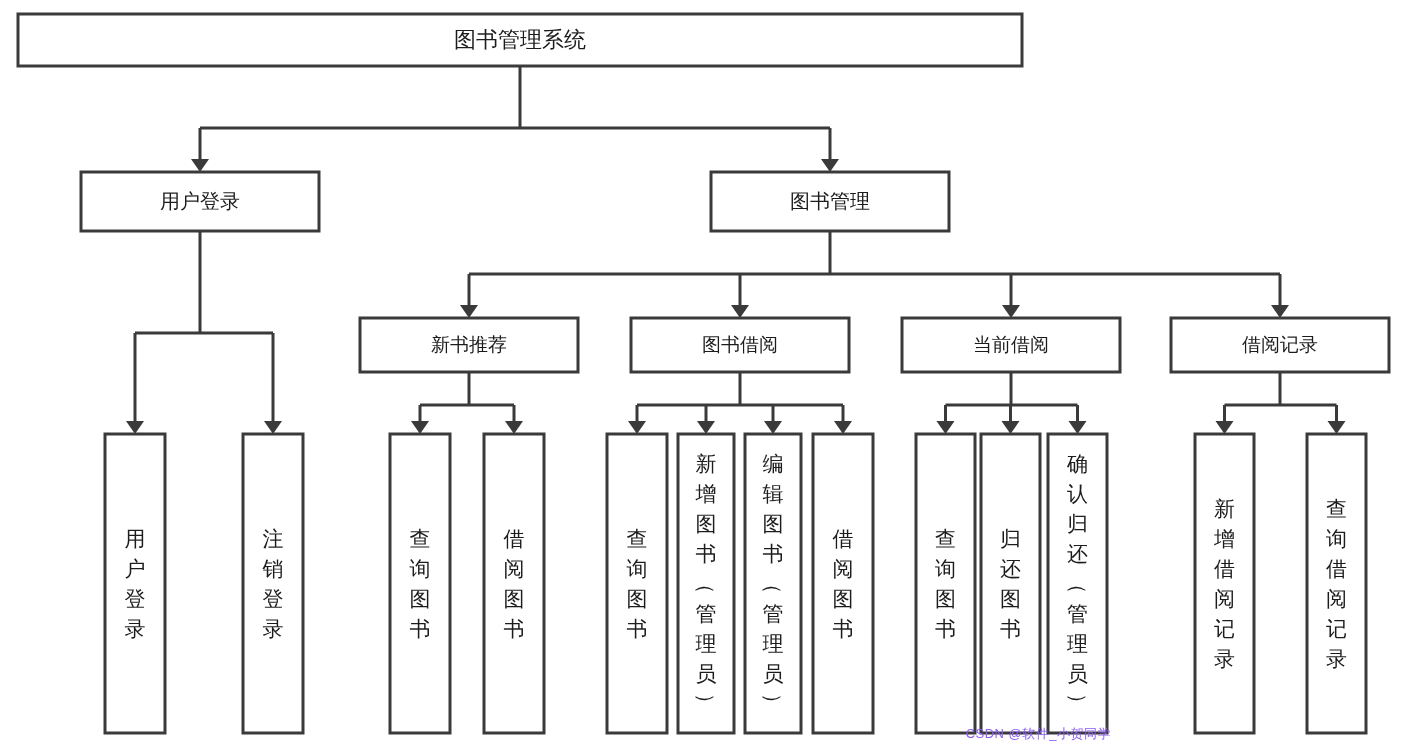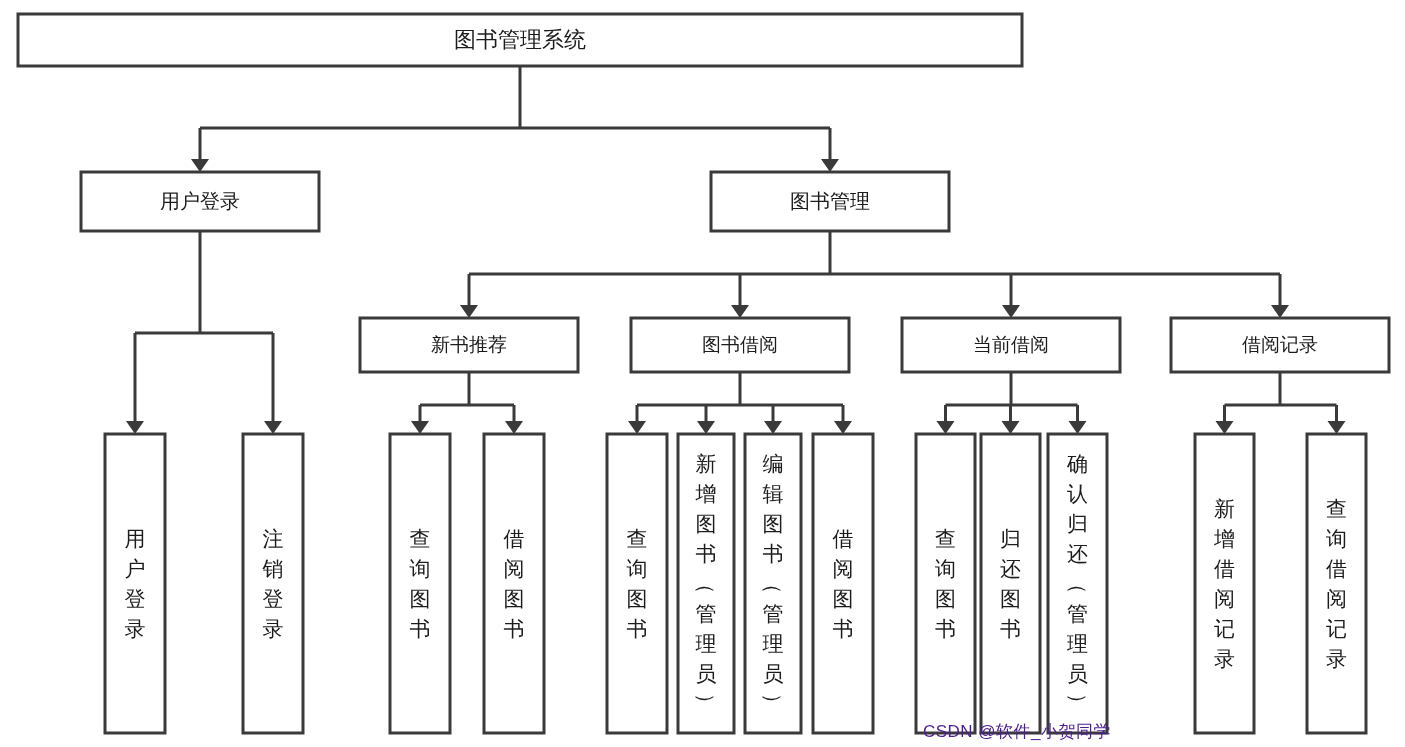--- a/index.html
+++ b/index.html
@@ -10,22 +10,22 @@
   .node-box{fill:#ffffff;stroke:#3a3a3a;stroke-width:3;}
   .conn{stroke:#3a3a3a;stroke-width:3;fill:none;stroke-linecap:butt;}
   .arrow-head{fill:#3a3a3a;stroke:none;}
   .node-label{font-family:"Liberation Sans","DejaVu Sans",sans-serif;
               fill:#1c1c1c;text-anchor:middle;dominant-baseline:middle;}
   .lbl-root{font-size:22px;}
   .lbl-l1{font-size:20px;}
   .lbl-l2{font-size:19px;}
   .leaf-label{font-family:"Liberation Sans","DejaVu Sans",sans-serif;
               fill:#1c1c1c;font-size:21px;text-anchor:middle;}
-  .watermark{position:absolute;right:8px;bottom:4px;font-size:17px;
-             color:#4c1d95;font-family:"Liberation Sans","DejaVu Sans",sans-serif;
+  .watermark{position:absolute;right:8px;bottom:4px;font-size:13px;
+             color:#8b5cf6;font-family:"Liberation Sans","DejaVu Sans",sans-serif;
              white-space:nowrap;letter-spacing:.5px;text-align:right;}
 </style>
 </head>
 <body>
 
 <div id="diagram-root">
   <svg id="tree" viewBox="0 0 1405 747">
     <defs>
       <marker id="arw" markerWidth="12" markerHeight="12" refX="1" refY="5" orient="auto" markerUnits="userSpaceOnUse">
         <path class="arrow-head" d="M0,0 L11,5 L0,10 L2.2,5 Z"></path>

